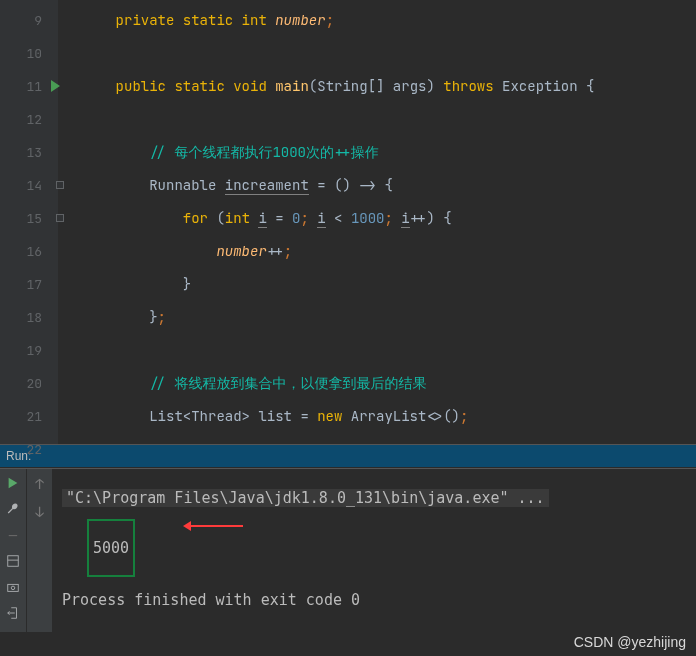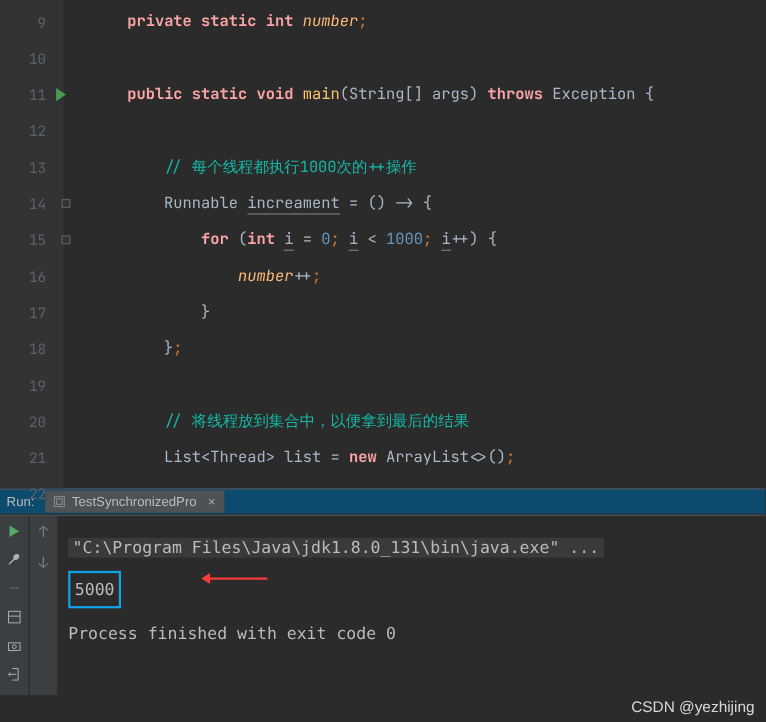--- a/index.html
+++ b/index.html
@@ -38,21 +38,21 @@
     border: 1px solid #606366; background:#313335;
     font-size: 9px; line-height: 6px; text-align:center;
   }
   .code {
     flex: 1;
     padding: 4px 0 4px 24px;
     line-height: 33px;
     white-space: pre;
     overflow: hidden;
   }
-  .kw { color: #fca5a5; font-weight: bold; }
+  .kw { color: #eab308; }
   .id-it { font-style: italic; color: #fdba74; }
   .cm { color: #14b8a6; }
   .fn { color: #ffc66d; }
   .nm { color: #6897bb; }
   .semi { color: #cc7832; }
   .under { border-bottom: 1px solid #808080; }
 
   .run-bar {
     display: flex; align-items: center;
     height: 24px;
@@ -103,25 +103,26 @@
     flex: 1;
     padding: 12px 10px;
     font-family: Consolas, monospace;
     font-size: 15px;
     line-height: 34px;
     color: #bbb;
     position: relative;
   }
   .cmd { background: #3a3a3a; padding: 0 4px; }
   .hl-box {
-    border: 2px solid #0ea5e9;
-    padding: 4px 4px;
+    border: 2px solid #15803d;
+    padding: 16px 4px;
     display: inline-block;
     line-height: 22px;
     margin-top: 4px;
+    margin-left: 25px;
   }
   .arrow-line {
     position: absolute;
     left: 139px; top: 56px;
     width: 52px; height: 2px; background:#ff3b3b;
   }
   .arrow-line::before{
     content:""; position:absolute; left:-8px; top:-4px;
     border-right:8px solid #ff3b3b;
     border-top:5px solid transparent;
@@ -151,25 +152,20 @@
       <div class="ln">19</div>
       <div class="ln">20</div>
       <div class="ln">21</div>
       <div class="ln">22</div>
     </div>
   <div class="code" id="code"><div>    <span class="kw">private static int</span> <span class="id-it">number</span><span class="semi">;</span></div><div>&nbsp;</div><div>    <span class="kw">public static void</span> <span class="fn">main</span>(String[] args) <span class="kw">throws</span> Exception {</div><div>&nbsp;</div><div>        <span class="cm">// 每个线程都执行1000次的++操作</span></div><div>        Runnable <span class="under">increament</span> = () -&gt; {</div><div>            <span class="kw">for</span> (<span class="kw">int</span> <span class="under">i</span> = <span class="nm">0</span><span class="semi">;</span> <span class="under">i</span> &lt; <span class="nm">1000</span><span class="semi">;</span> <span class="under">i</span>++) {</div><div>                <span class="id-it">number</span>++<span class="semi">;</span></div><div>            }</div><div>        }<span class="semi">;</span></div><div>&nbsp;</div><div>        <span class="cm">// 将线程放到集合中，以便拿到最后的结果</span></div><div>        List&lt;Thread&gt; list = <span class="kw">new</span> ArrayList&lt;&gt;()<span class="semi">;</span></div><div>&nbsp;</div></div>
 </div>
 
 <div class="run-bar">
   <span class="lbl">Run:</span>
-  <span class="tab">
-    <span class="sq"></span>
-    <span>TestSynchronizedPro</span>
-    <span class="close-x">×</span>
-  </span>
 </div>
 
 <div class="run-body">
   <div class="tool-col">
     <span class="ico">
       <svg viewBox="0 0 16 16">
           <polygon points="3,2 13,8 3,14" fill="#59a869"></polygon>
         </svg>
     </span>
     <span class="ico">

